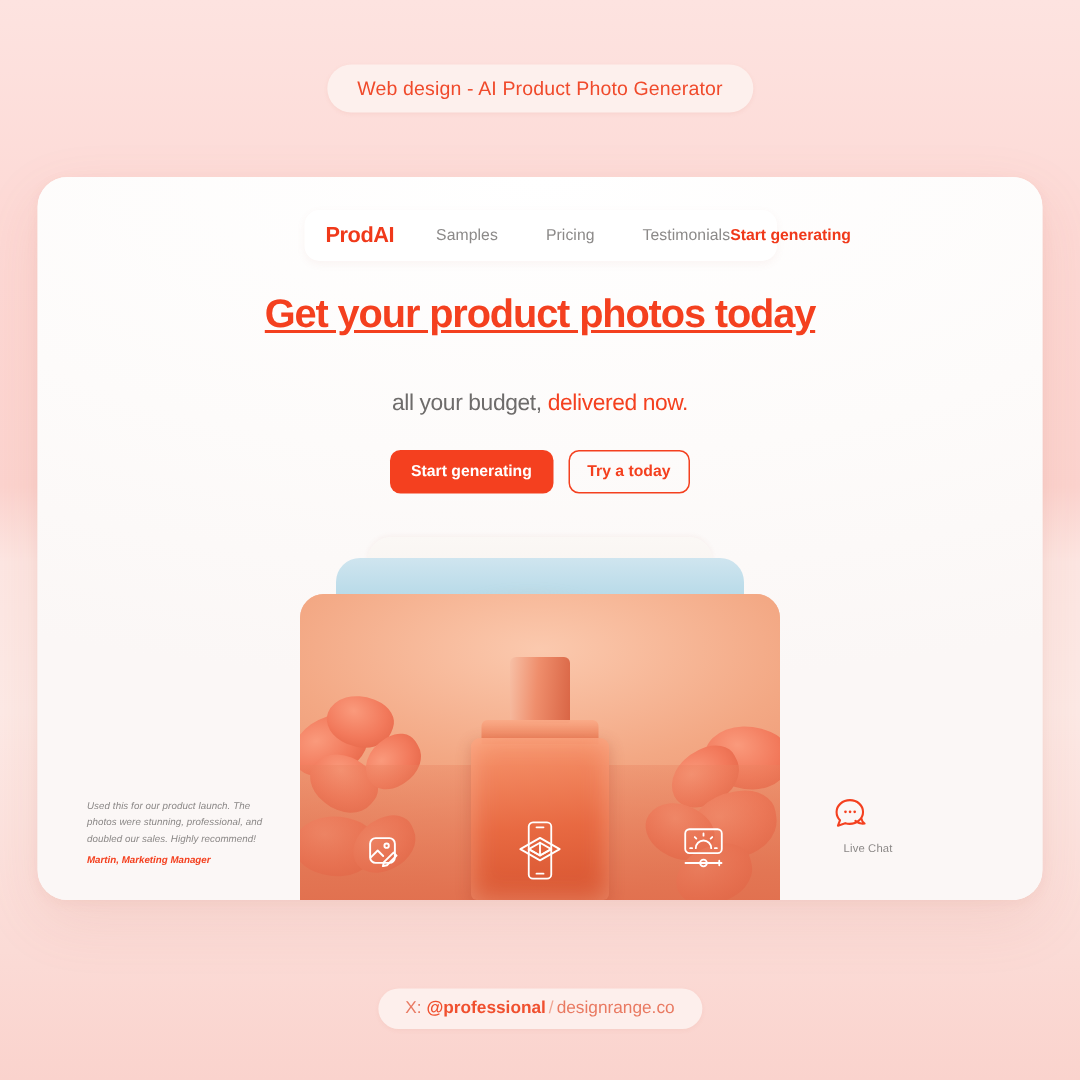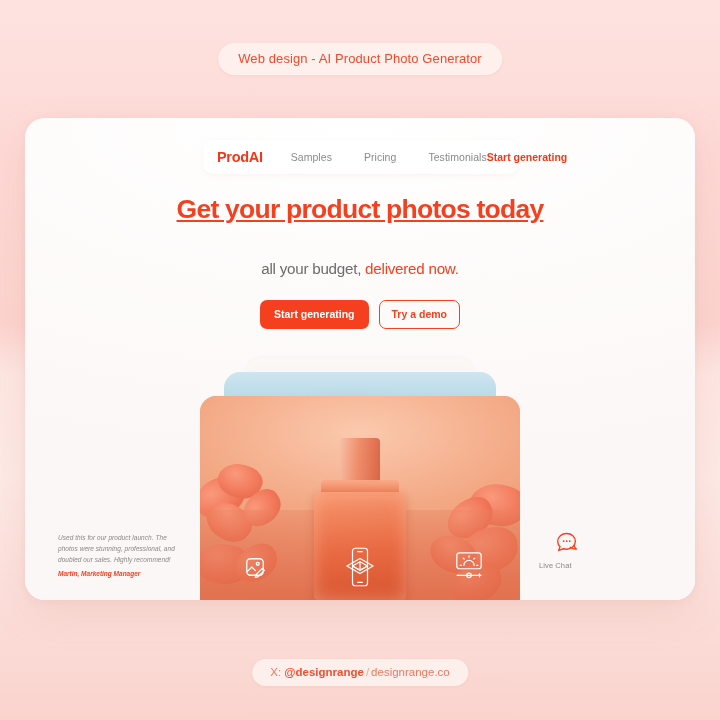--- a/index.html
+++ b/index.html
@@ -277,21 +277,21 @@
     font-weight: 700;
     color: #f4401f;
   }
 
   
   .live-chat {
     position: absolute;
     right: 100px;
     top: 412px;
     width: 56px;
-    text-align: left;
+    text-align: right;
     cursor: pointer;
   }
   .live-chat-icon { color: #f4401f; display: flex; justify-content: center; }
   .live-chat-label {
     margin-top: 5px;
     font-size: 7.5px;
     color: #8a8786;
     letter-spacing: .1px;
   }
 
@@ -333,21 +333,21 @@
     <div class="hero">
       <h1 class="headline">Get your product photos today</h1>
 
       <p class="subhead">
         <br>
         <span>all your budget, </span><span class="accent">delivered now.</span>
       </p>
 
       <div class="cta-row">
         <button class="btn-primary">Start generating</button>
-        <button class="btn-secondary">Try a demo</button>
+        <button class="btn-secondary">Try a today</button>
       </div>
 
     </div>
 
     <div class="stack">
 
       <div class="layer layer-white"></div>
       <div class="layer layer-blue"></div>
 
       <div class="layer layer-photo">
@@ -423,14 +423,14 @@
           <path d="M17.5 18.6c2 1.6 4.6 2.2 6.6 1.9-1.3-.9-2-2.2-2.2-3.4"></path>
         </svg>
       </div>
       <div class="live-chat-label">Live Chat</div>
     </div>
 
   </div>
 </div>
 
 <div class="footer-badge">
-  <span>X: </span><span class="handle">@designrange</span><span class="sep">/</span><span>designrange.co</span>
+  <span>X: </span><span class="handle">@professional</span><span class="sep">/</span><span>designrange.co</span>
 </div>
 
 </body></html>

